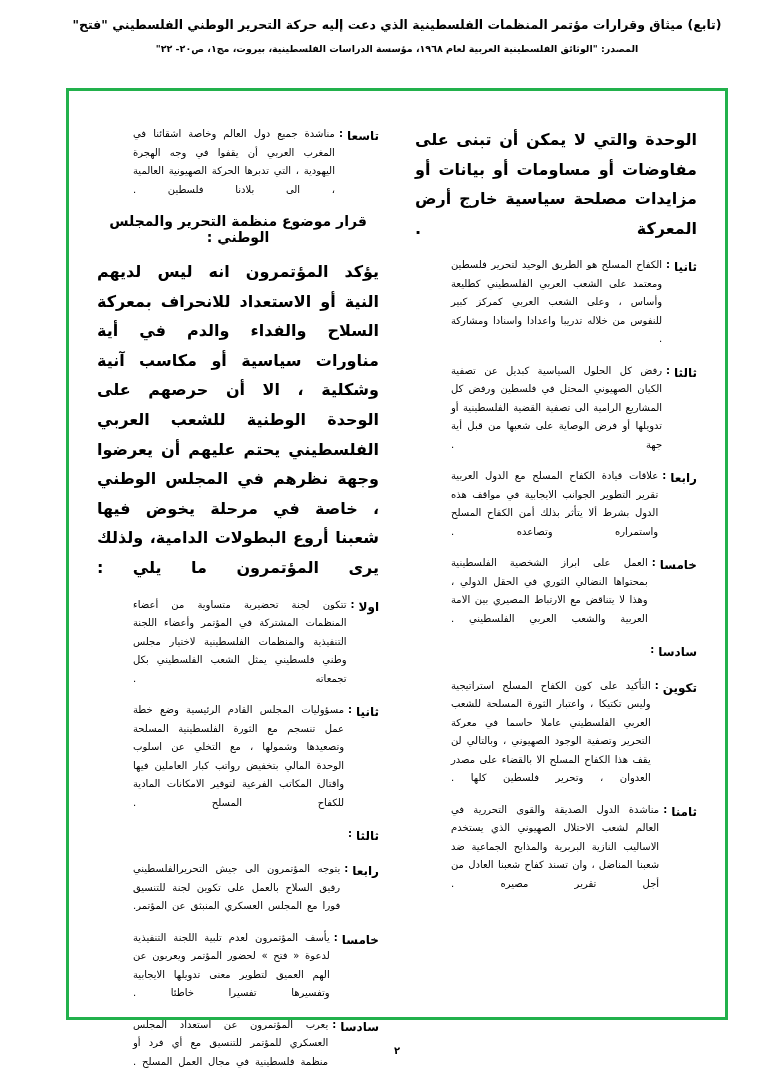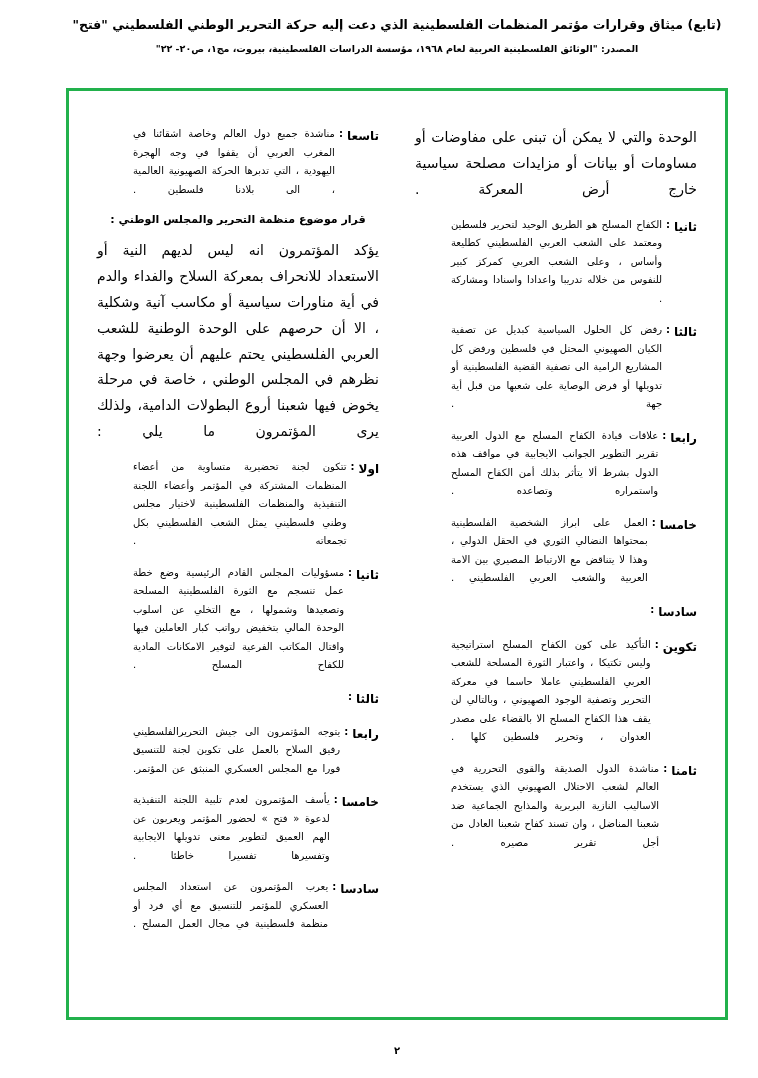--- a/index.html
+++ b/index.html
@@ -77,29 +77,30 @@
   .txt{
     font-size:10px;
     line-height:1.85;
     text-align:justify;
     text-align-last:justify;
     flex:1 1 auto;
     word-spacing:1px;
     margin-left:36px;
   }
   .plain{
-    font-size:14px;
+    font-size:16px;
     line-height:1.85;
     text-align:justify;
     text-align-last:justify;
     margin-bottom:13px;
     word-spacing:1px;
+    font-weight:bold;
   }
   .subhead{
-    font-size:11px;
+    font-size:14px;
     font-weight:bold;
     text-align:center;
     margin:14px 0 12px 0;
   }
   .pagenum{
     position:absolute;
     bottom:22px;
     left:0;right:0;
     text-align:center;
     font-size:10px;

